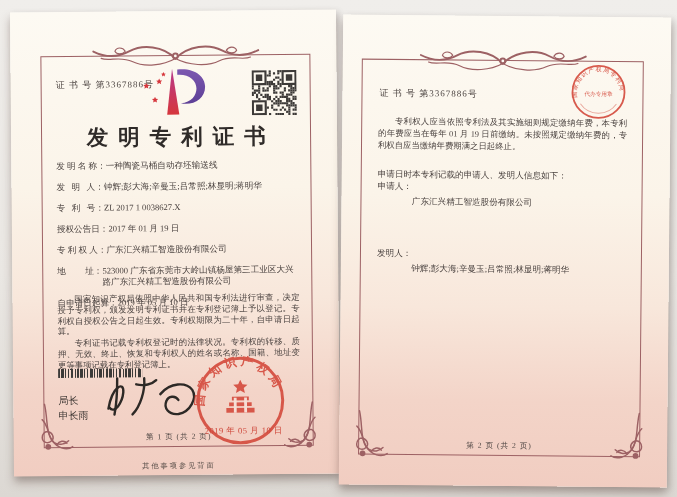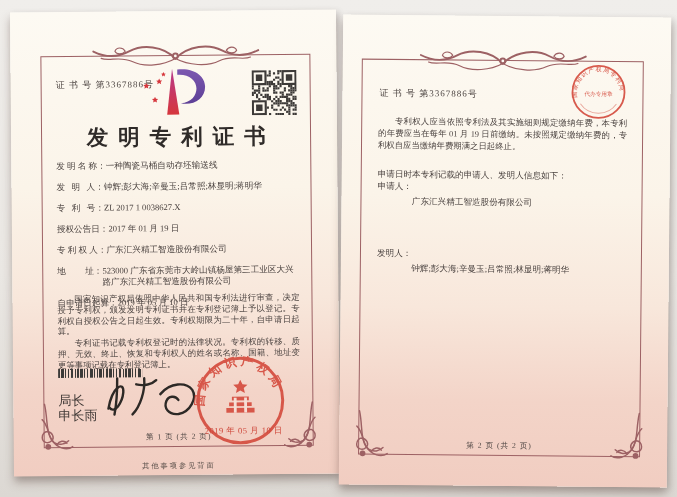--- a/index.html
+++ b/index.html
@@ -63,21 +63,21 @@
 
   .paras { position:absolute; left:14px; right:12px; top:238px; font-size:8.4px; line-height:10.8px;
            text-align:justify; color:#4b4340; }
   .paras p { text-indent:2em; margin-bottom:1px; }
 
   .barcode {
     position:absolute; left:14px; top:312px; width:84px; height:9px;
     background: repeating-linear-gradient(90deg,#3c3a38 0 1.5px, transparent 1.5px 2.8px,
                  #3c3a38 2.8px 5.6px, transparent 5.6px 6.8px, #3c3a38 6.8px 7.8px, transparent 7.8px 9.6px);
   }
-  .director { position:absolute; left:14px; top:336px; font-size:13px; line-height:15px; color:#3f3835; }
+  .director { position:absolute; left:14px; top:336px; font-size:10px; line-height:15px; color:#3f3835; }
   .signature { position:absolute; left:56px; top:318px; width:100px; height:52px; }
   .seal1 { position:absolute; left:149px; top:298px; width:94px; height:94px; opacity:.9; }
   .seal-date { position:absolute; left:160px; top:370px; font-size:8.5px; color:#ce4639; letter-spacing:.5px; }
 
   .page-footer {
     position:absolute; bottom:4px; left:0; right:0; text-align:center;
     font-size:7.6px; color:#4b4340; letter-spacing:1px;
   }
   .back-note {
     position:absolute; top:450px; left:30px; width:270px; text-align:center;

